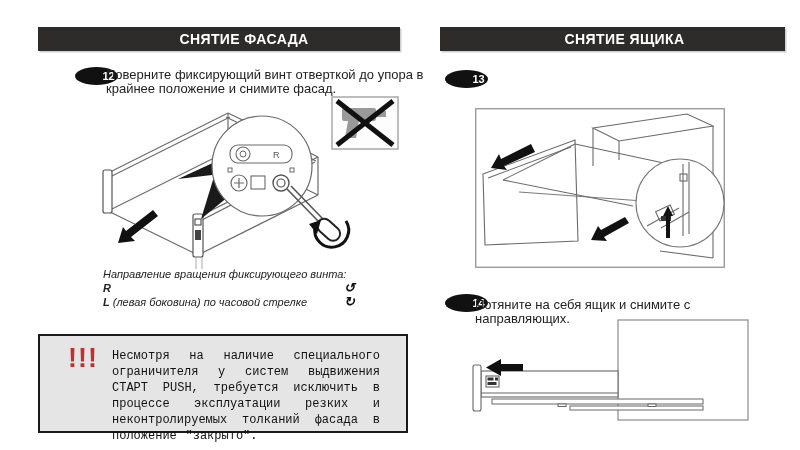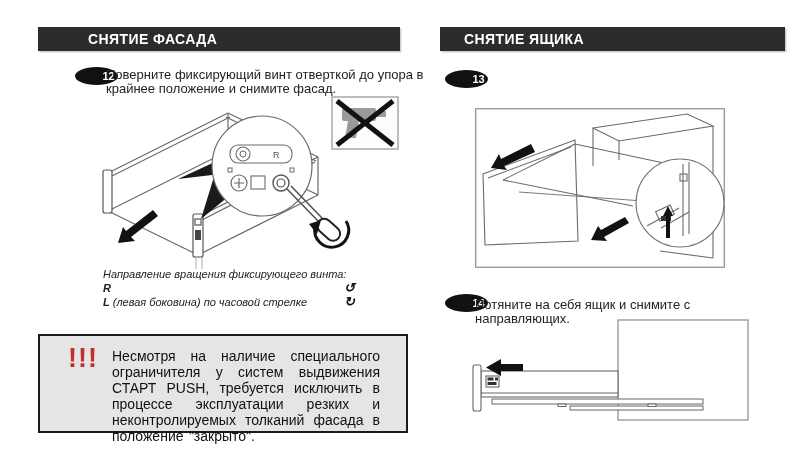--- a/index.html
+++ b/index.html
@@ -4,41 +4,42 @@
 <style>
   html,body{margin:0;padding:0;background:#fff;}
   .page{
     position:relative;width:800px;height:450px;background:#ffffff;overflow:hidden;
     font-family:"Liberation Sans", sans-serif;color:#1a1a1a;
   }
   .hbar{
     position:absolute;top:27px;height:24px;background:#2e2b2b;color:#fff;
     display:flex;align-items:center;font-size:14px;font-weight:bold;letter-spacing:.4px;
     box-shadow:1.5px 1.5px 0 #cfcfcf;
+    justify-content:center;
   }
   .hbar-left{left:38px;width:362px;padding-left:50px;box-sizing:border-box;}
   .hbar-right{left:420px;width:345px;padding-left:24px;box-sizing:border-box;margin-left:20px;}
   .badge{
     position:absolute;width:19px;height:18px;border-radius:50%;background:#111;color:#fff;
     font-size:11px;font-weight:bold;display:flex;align-items:center;justify-content:center;padding-left:24px;
   }
   .steptext{position:absolute;margin:2px;font-size:13px;line-height:13.5px;color:#222;}
   .illus{position:absolute;}
   .rotnote{position:absolute;left:103px;top:267px;width:252px;font-size:11px;line-height:14px;color:#222;font-style:italic;}
   .rn-line{display:flex;align-items:center;}
   .rn-line b{margin-right:3px;}
   .roticon{margin-left:auto;font-size:13px;font-weight:bold;color:#111;line-height:12px;}
   .warnbox{
     position:absolute;left:38px;top:334px;width:370px;height:99px;box-sizing:border-box;
     background:#e6e5e5;border:2px solid #1a1a1a;display:flex;align-items:flex-start;
     padding:11px 10px 8px 28px;gap:14px;
   }
   .warnmarks{font-size:27px;font-weight:bold;color:#c0312d;line-height:22px;letter-spacing:1px;}
-  .warntext{margin:1px 0 0 0;width:268px;font-size:14px;line-height:16px;text-align:justify;
-    text-align-last:left;color:#111;word-spacing:1.5px;}
+  .warntext{margin:1px 0 0 0;width:268px;font-size:12px;line-height:16px;text-align:justify;
+    text-align-last:left;color:#111;word-spacing:1.5px;font-family:Liberation Mono, monospace;}
 </style>
 </head>
 <body>
 
 <div class="page">
 
   <div class="hbar hbar-left">
     <span>СНЯТИЕ ФАСАДА</span>
   </div>
 

